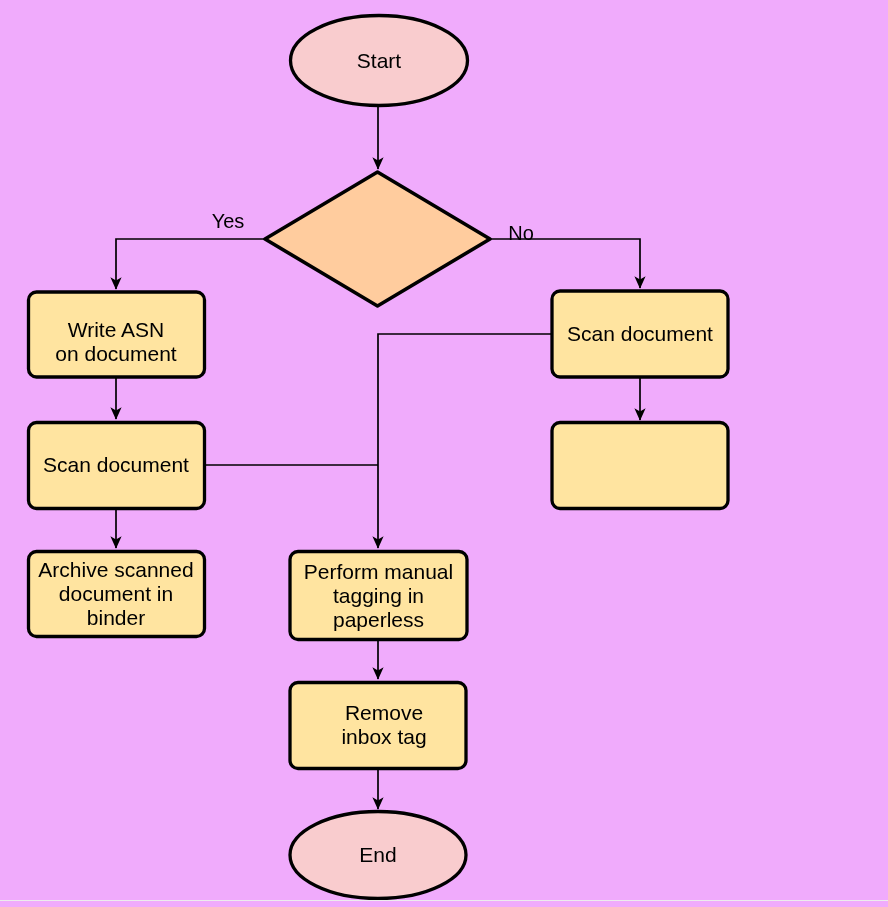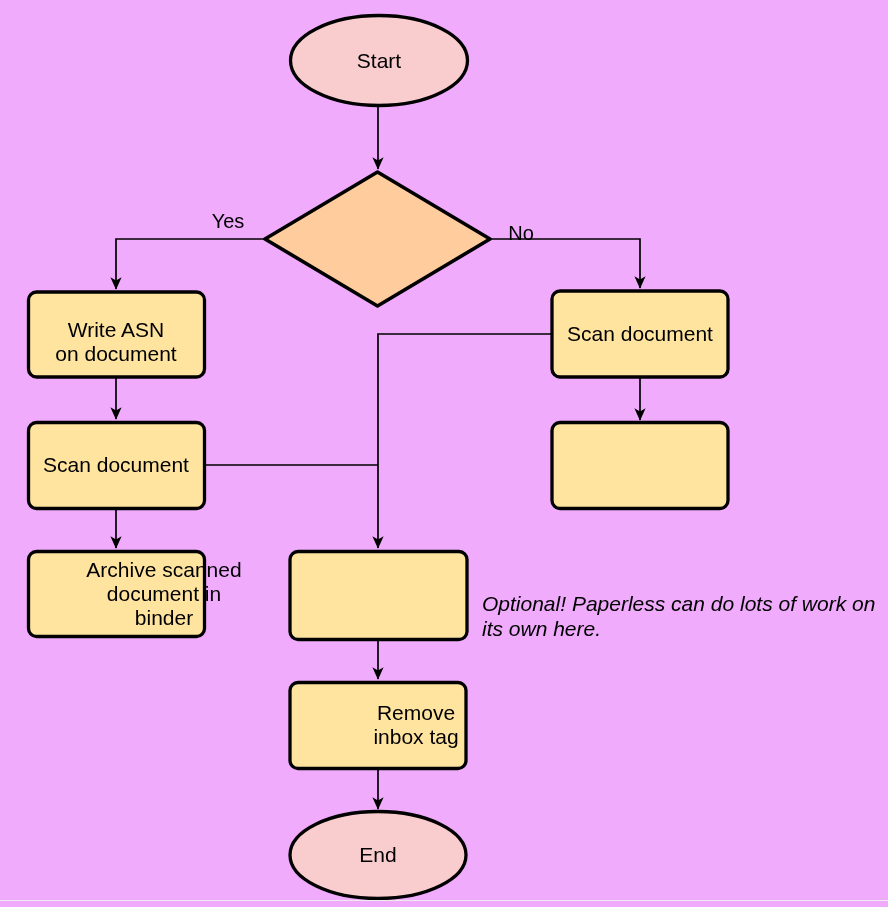--- a/index.html
+++ b/index.html
@@ -96,35 +96,36 @@
   </svg>
 
   <div class="lbl" style="left:290px; top:15px; width:178px; height:91px;">Start</div>
 
 
   <div class="lbl" style="left:28px; top:292px; width:176px; height:85px;margin-top:7px;">Write ASN
 on document</div>
 
   <div class="lbl" style="left:28px; top:422px; width:176px; height:86px;">Scan document</div>
 
-  <div class="lbl" style="left:28px; top:551px; width:176px; height:86px;padding-left:48px;">Archive scanned
+  <div class="lbl" style="left:28px; top:551px; width:176px; height:86px;">Archive scanned
 document in
 binder</div>
 
   <div class="lbl" style="left:552px; top:291px; width:176px; height:86px;">Scan document</div>
 
 
+  <div class="lbl" style="left:290px; top:551px; width:177px; height:89px;">Perform manual
+tagging in
+paperless</div>
 
-  <div class="lbl" style="left:290px; top:682px; width:188px; height:86px;margin-left:32px;">Remove
+  <div class="lbl" style="left:290px; top:682px; width:188px; height:86px;">Remove
 inbox tag</div>
 
   <div class="lbl" style="left:290px; top:812px; width:176px; height:86px;">End</div>
 
   <div class="edge-lbl" style="left:196px; top:208px; width:64px; height:26px;">Yes</div>
 
   <div class="edge-lbl" style="left:489px; top:220px; width:64px; height:26px;">No</div>
 
-  <div class="note">Optional! Paperless can do lots of work on
-its own here.</div>
 
   <div class="bottom-rule"></div>
 
 </div>
 
 </body></html>

